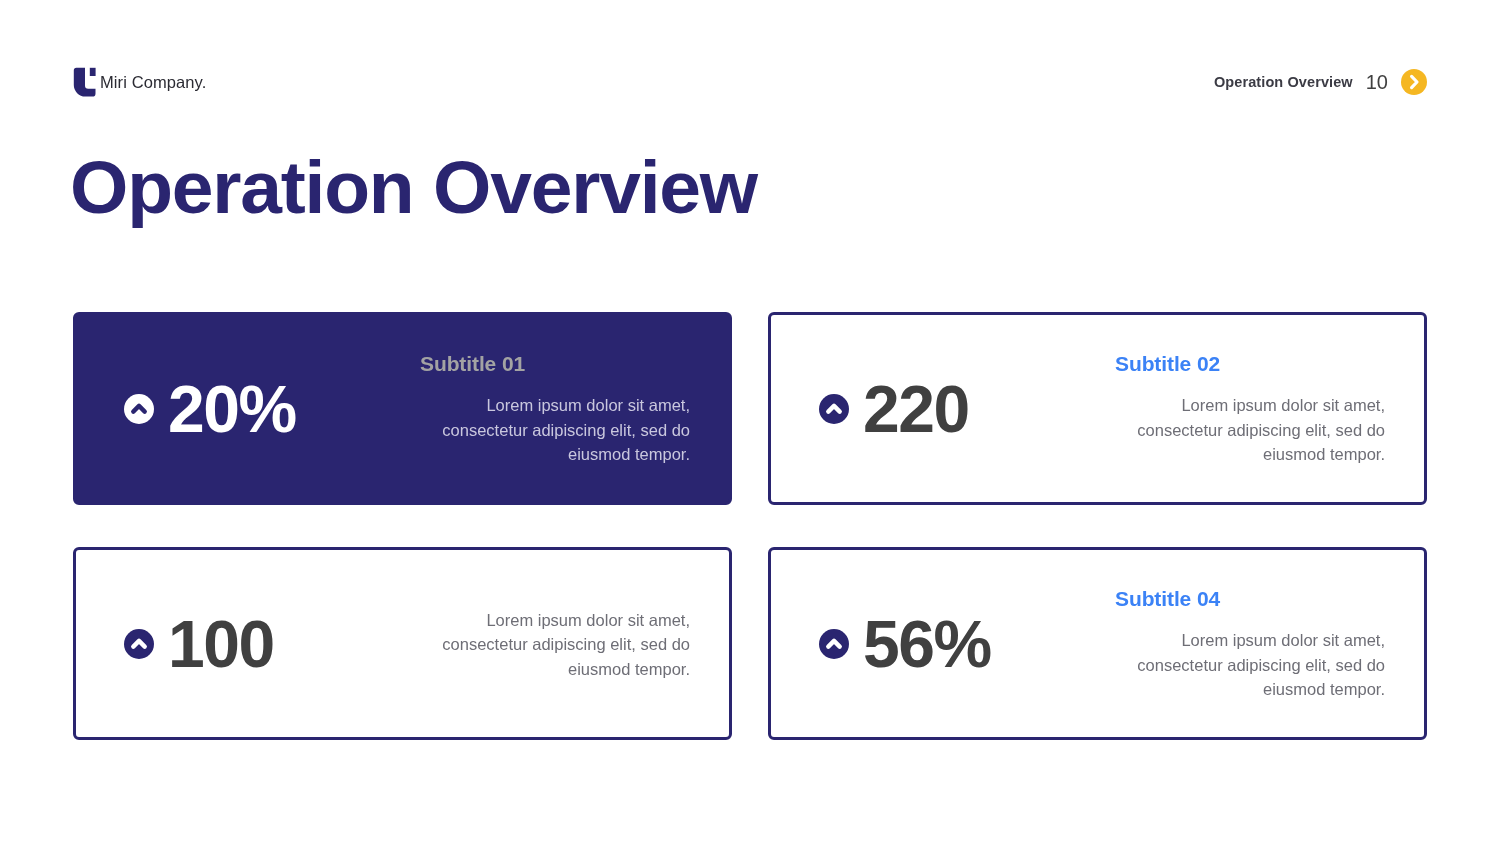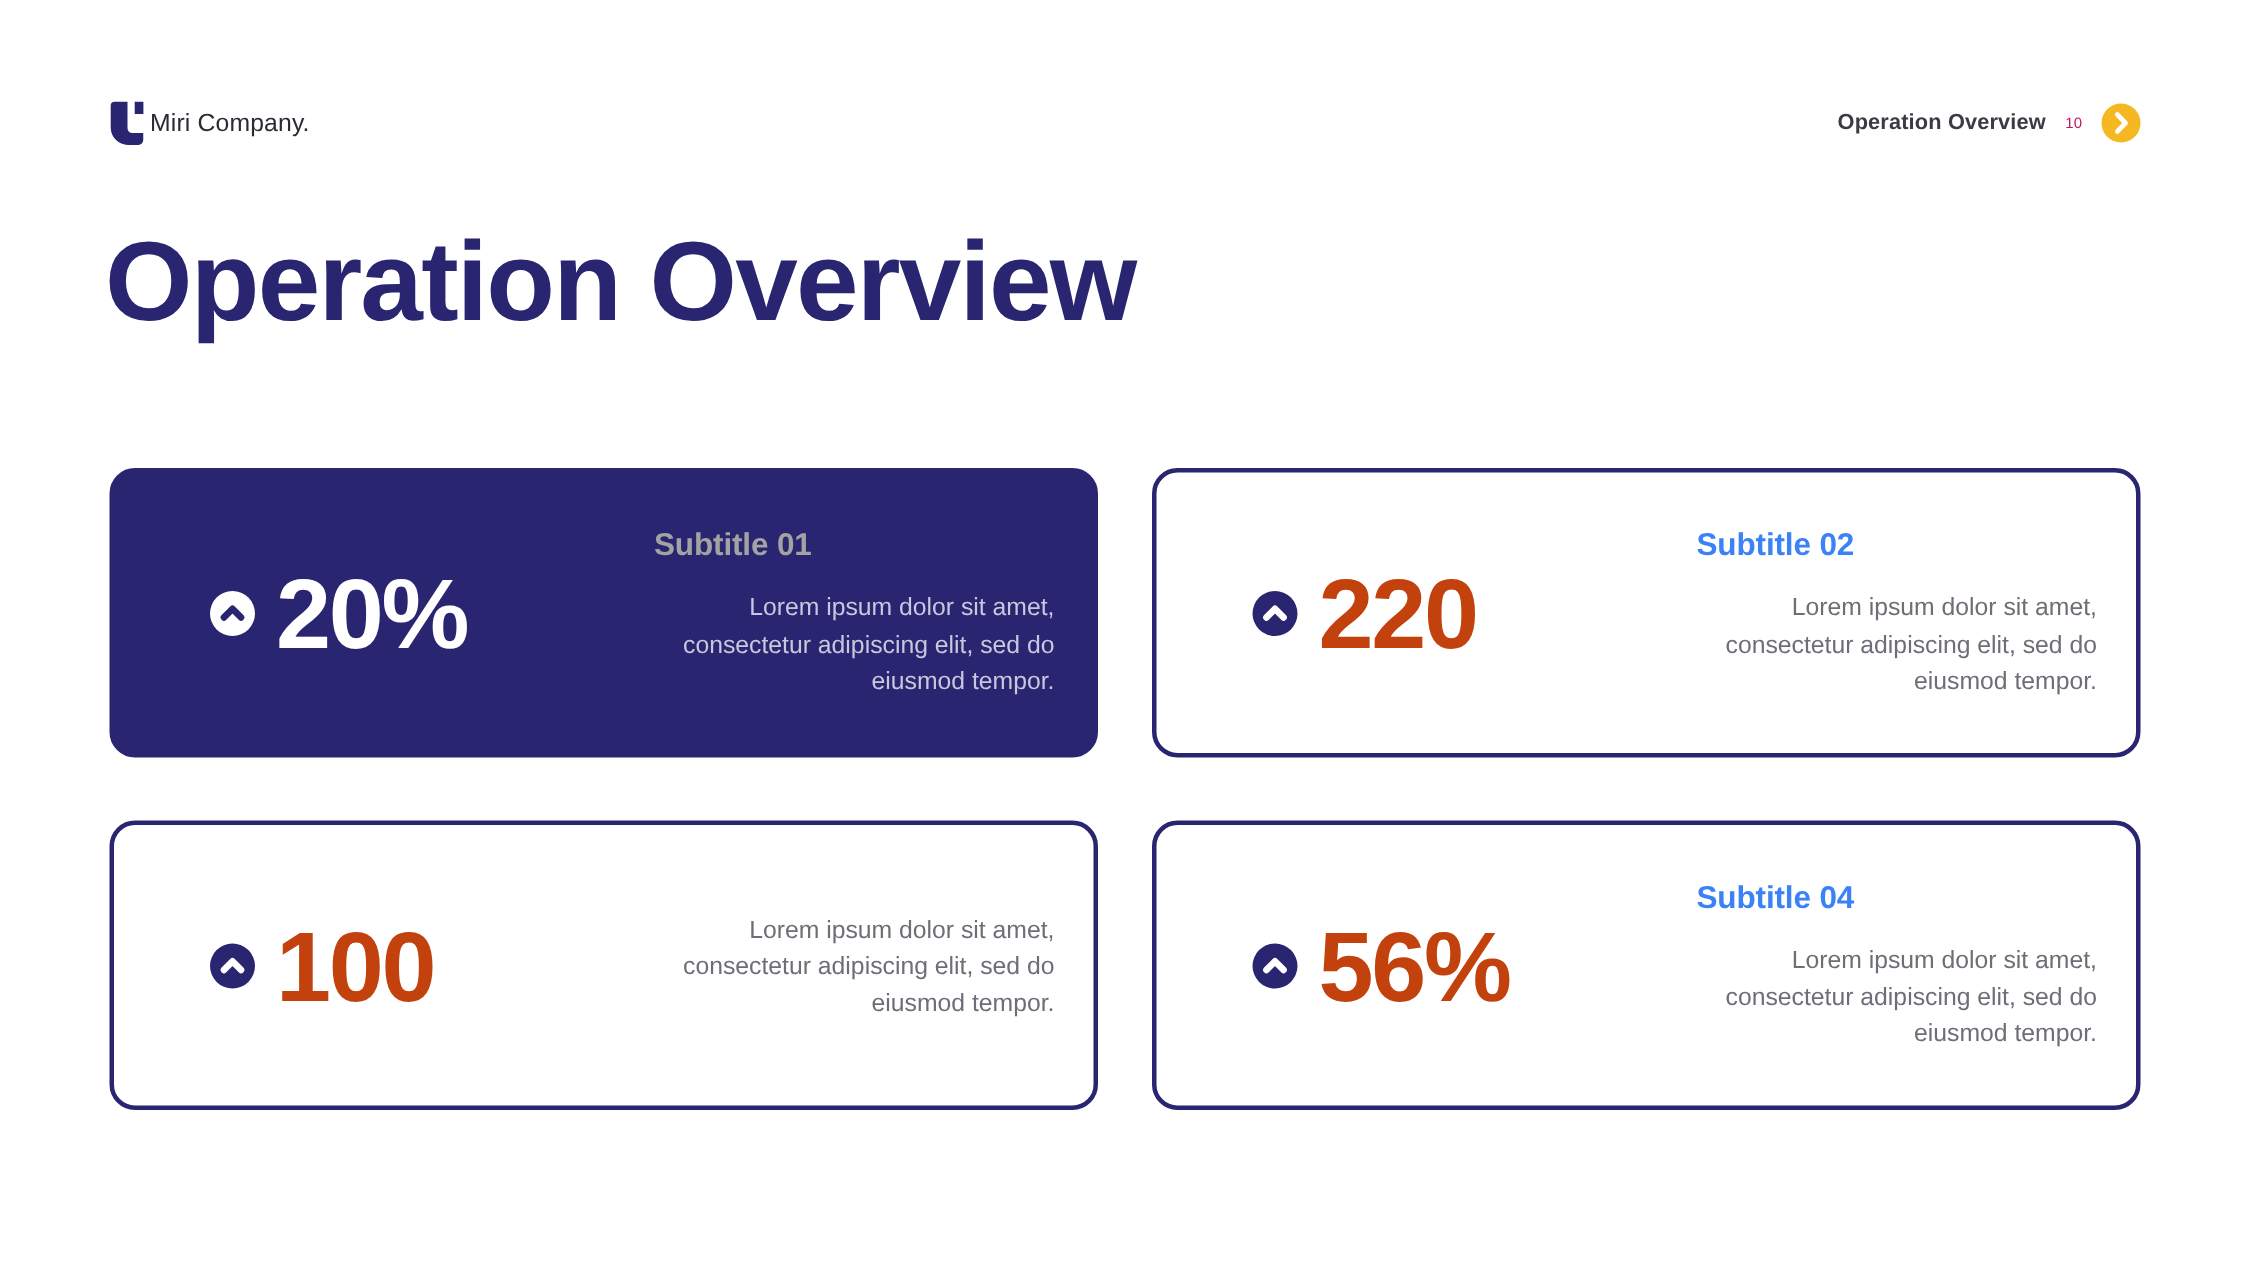--- a/index.html
+++ b/index.html
@@ -50,22 +50,22 @@
     gap: 13px;
   }
   .header-section {
     font-size: 14.5px;
     font-weight: bold;
     color: #3b3b44;
     letter-spacing: 0.1px;
     white-space: nowrap;
   }
   .header-page {
-    font-size: 10px;
-    color: #be185d;
+    font-size: 20px;
+    color: #404040;
     font-weight: 400;
   }
   .header-next {
     width: 26px;
     height: 26px;
     border-radius: 50%;
     background: #f5b722;
     display: flex;
     align-items: center;
     justify-content: center;
@@ -95,24 +95,24 @@
     width: 1354px;
     display: grid;
     grid-template-columns: 659px 659px;
     grid-template-rows: 193px 193px;
     column-gap: 36px;
     row-gap: 42px;
   }
 
   .stat-card {
     box-sizing: border-box;
-    border-radius: 17px;
-    display: flex;
-    align-items: center;
-    padding: 0 26px 0 64px;
+    border-radius: 6px;
+    display: flex;
+    align-items: center;
+    padding: 0 26px 0 48px;
     background: #ffffff;
     border: 3px solid #2a2570;
   }
   .stat-card.filled {
     background: #2a2570;
     border-color: #2a2570;
   }
 
   .card-left {
     display: flex;
@@ -135,21 +135,21 @@
   .stat-card.filled .bullet-icon {
     background: #ffffff;
   }
   .bullet-icon svg { display: block; }
 
   .stat-value {
     font-size: 66px;
     line-height: 1;
     font-weight: bold;
     letter-spacing: -1.5px;
-    color: #c2410c;
+    color: #404040;
     white-space: nowrap;
   }
   .stat-card.filled .stat-value { color: #ffffff; }
 
   .card-right {
     flex: 1 1 auto;
     min-width: 0;
     padding-top: 2px;
   }
   .stat-subtitle {

